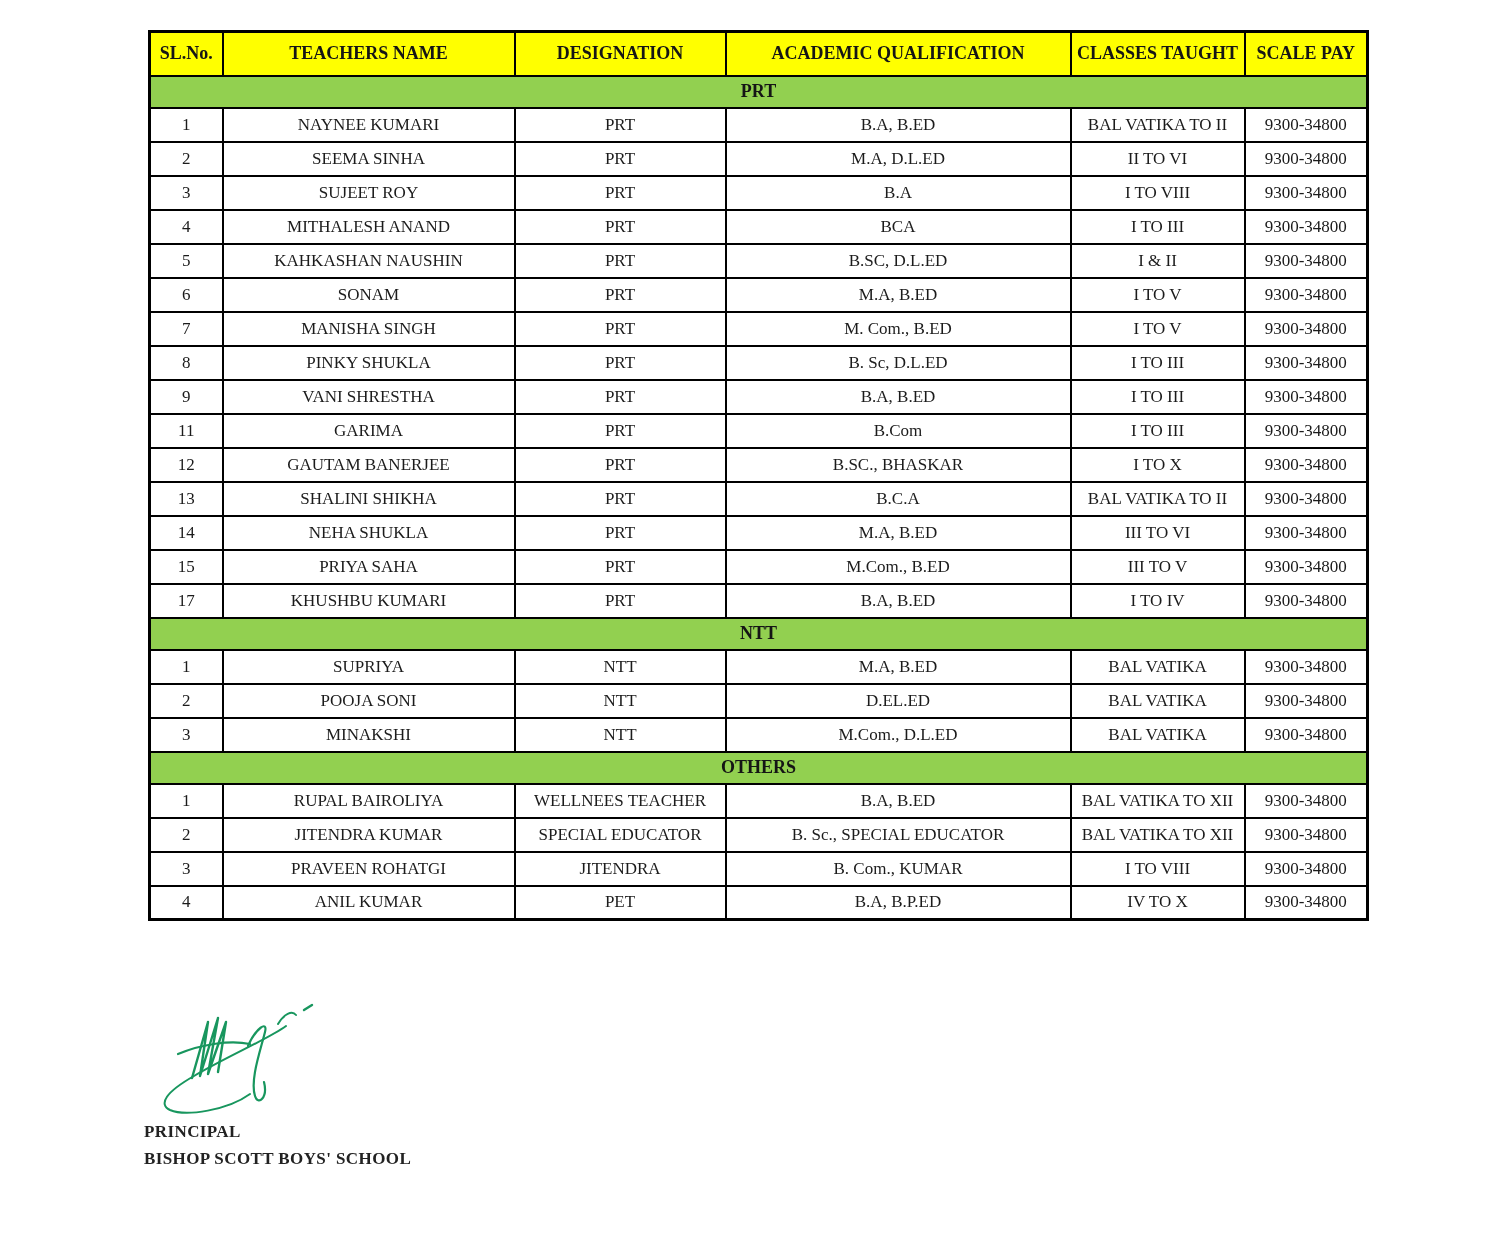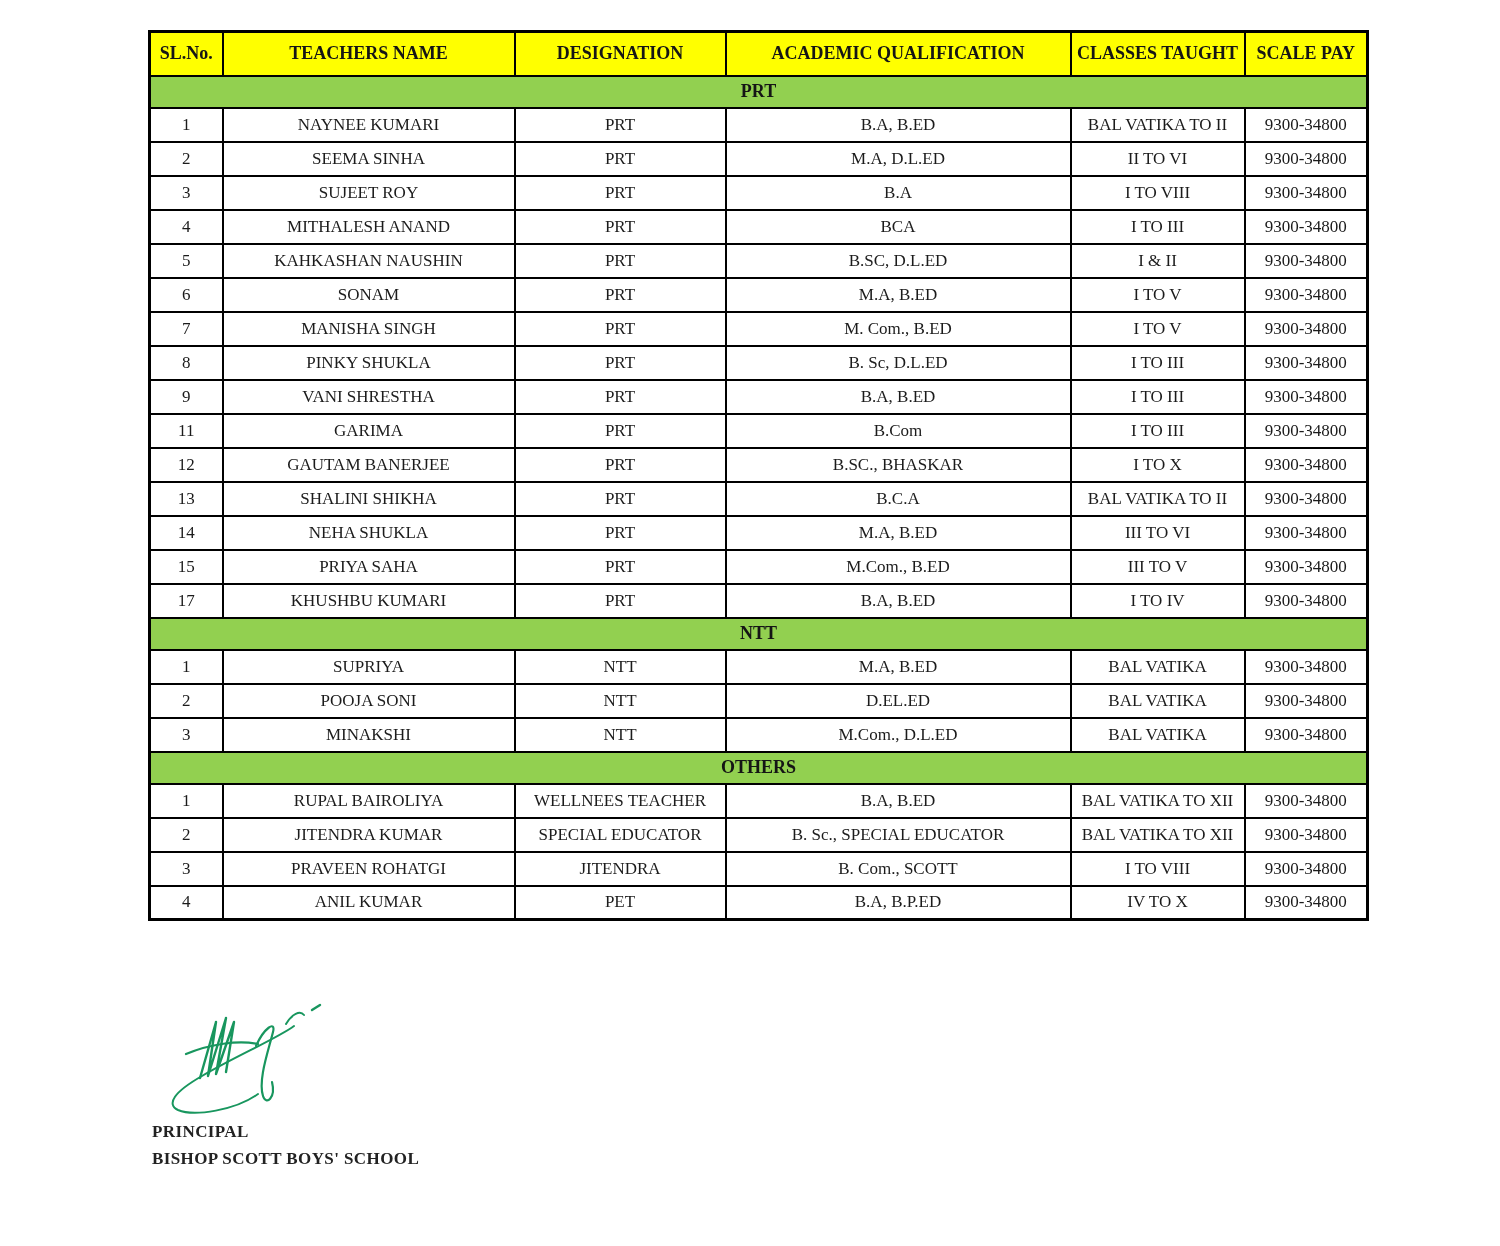--- a/index.html
+++ b/index.html
@@ -47,21 +47,21 @@
     color: #151515;
   }
   tr.data-row td {
     background: #ffffff;
     height: 34px;
     font-size: 17px;
     font-weight: normal;
   }
   .footer {
     position: absolute;
-    left: 152px;
+    left: 144px;
     top: 1000px;
     width: 420px;
   }
   .signature-wrap {
     margin-left: 14px;
     height: 118px;
   }
   .footer-line {
     font-weight: bold;
     font-size: 17px;
@@ -260,21 +260,21 @@
           <td>JITENDRA KUMAR</td>
           <td>SPECIAL EDUCATOR</td>
           <td>B. Sc., SPECIAL EDUCATOR</td>
           <td>BAL VATIKA TO XII</td>
           <td>9300-34800</td>
         </tr>
         <tr class="data-row">
           <td>3</td>
           <td>PRAVEEN ROHATGI</td>
           <td>JITENDRA</td>
-          <td>B. Com., SCOTT</td>
+          <td>B. Com., KUMAR</td>
           <td>I TO VIII</td>
           <td>9300-34800</td>
         </tr>
         <tr class="data-row">
           <td>4</td>
           <td>ANIL KUMAR</td>
           <td>PET</td>
           <td>B.A, B.P.ED</td>
           <td>IV TO X</td>
           <td>9300-34800</td>

